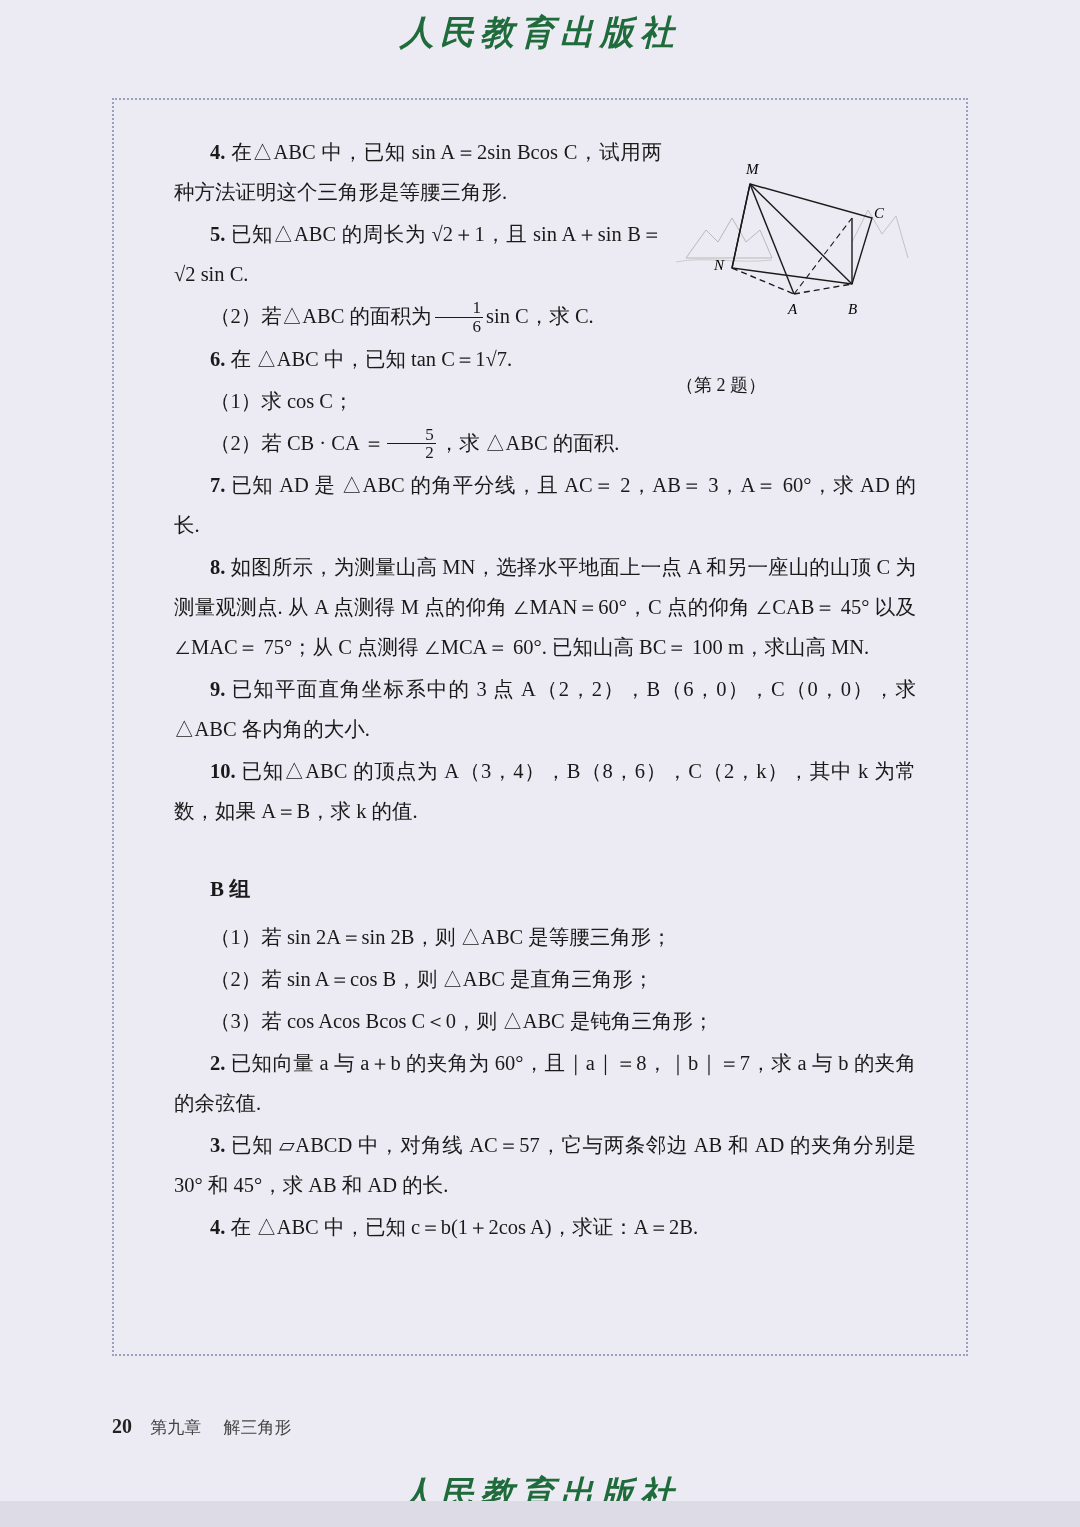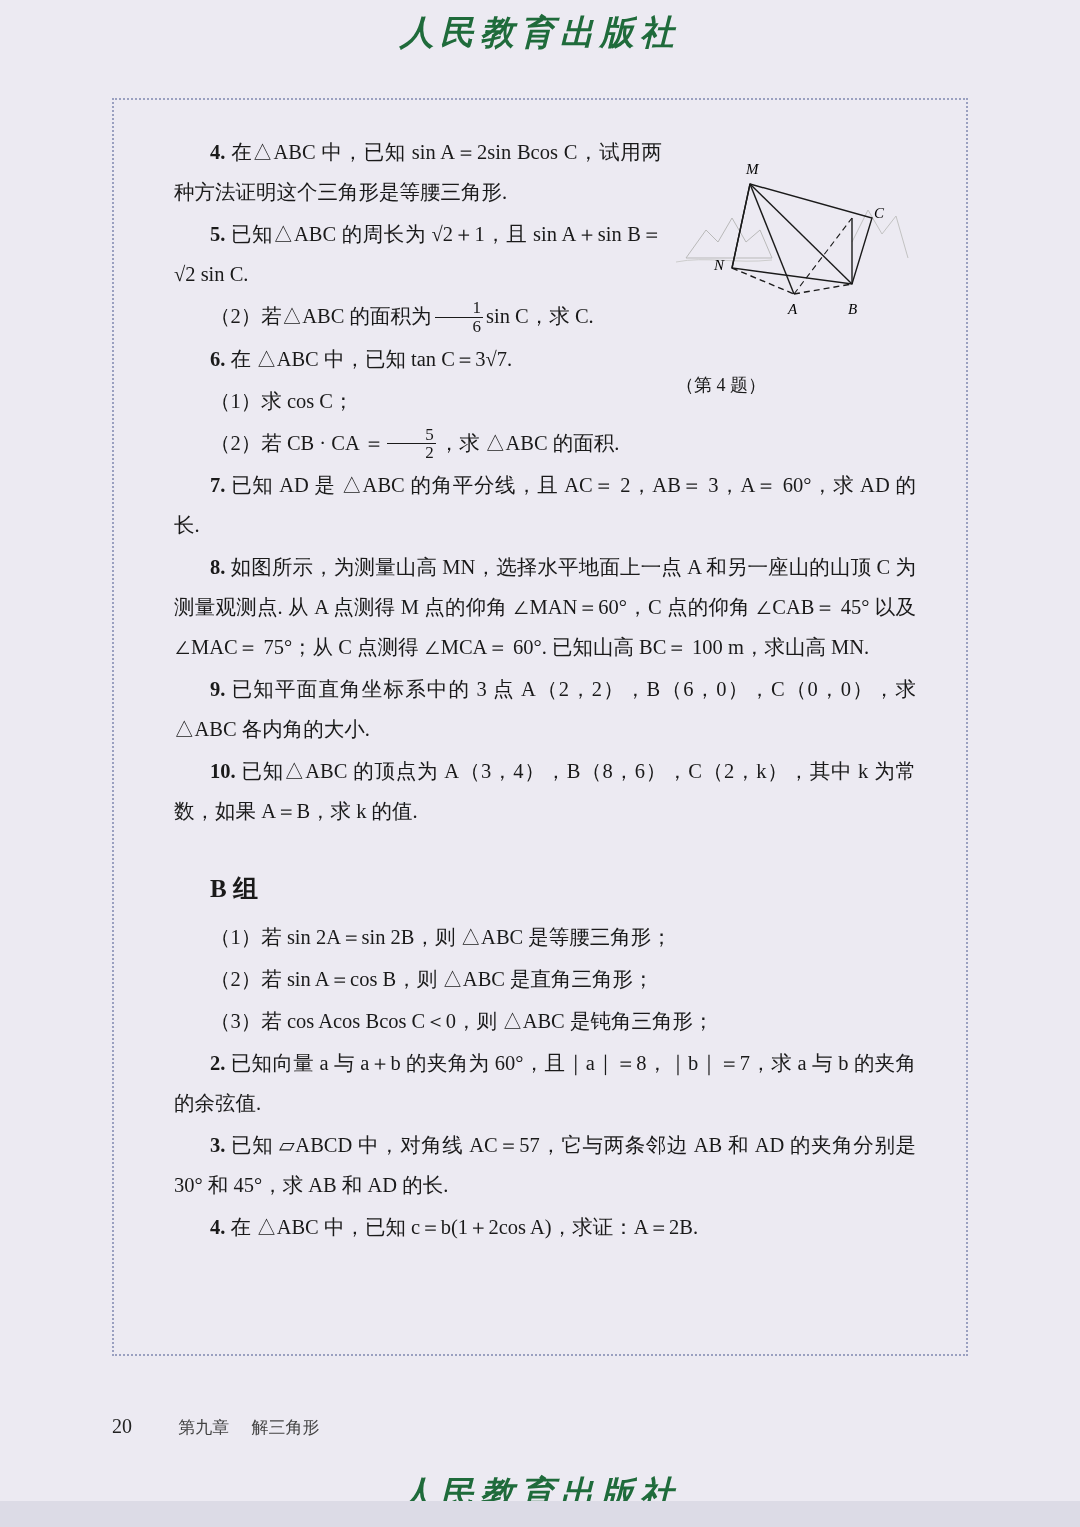--- a/index.html
+++ b/index.html
@@ -42,21 +42,21 @@
     width:742px;
     font-size:20.5px;
     line-height:40px;
   }
   .p{
     margin:0 0 2px 0;
     text-align:justify;
   }
   .ind{ text-indent:36px; }
   .num{ font-weight:bold; font-family:"Liberation Serif", serif; }
-  .sec{ font-weight:bold; margin:38px 0 8px 36px; font-size:25px;}
+  .sec{ font-weight:bold; margin:38px 0 8px 36px; font-size:21px;}
   .frac{
     display:inline-block;
     vertical-align:middle;
     text-align:center;
     font-size:17px;
     line-height:1.05;
     margin:0 3px;
     position:relative;
     top:-1px;
   }
@@ -72,21 +72,21 @@
     height:220px;
     shape-outside:margin-box;
     margin:6px 0 0 14px;
   }
   .footer{
     position:absolute;
     left:112px;bottom:88px;
     font-size:17px;
     color:#444;
   }
-  .footer .pg{ font-weight:normal;font-size:20px;margin-right:42px;color:#222;}
+  .footer .pg{ font-weight:bold;font-size:20px;margin-right:14px;color:#222;}
   .footer .ch{ margin-right:18px;}
   .strip{
     position:absolute;left:0;bottom:0;width:100%;height:26px;
     background:#dcdbe6;
   }
 </style>
 </head>
 <body>
 
 <div class="watermark-top">人民教育出版社</div>
@@ -109,39 +109,39 @@
         <line x1="56" y1="130" x2="118" y2="156" stroke="#1a1a1a" stroke-width="1.4" stroke-dasharray="6,4"></line>
         <line x1="118" y1="156" x2="176" y2="146" stroke="#1a1a1a" stroke-width="1.4" stroke-dasharray="6,4"></line>
         <line x1="118" y1="156" x2="176" y2="80" stroke="#1a1a1a" stroke-width="1.1" stroke-dasharray="6,4"></line>
         <line x1="176" y1="80" x2="176" y2="146" stroke="#1a1a1a" stroke-width="1.4"></line>
         <text x="70" y="36" font-size="15" font-style="italic" font-family="Liberation Serif, serif">M</text>
         <text x="198" y="80" font-size="15" font-style="italic" font-family="Liberation Serif, serif">C</text>
         <text x="38" y="132" font-size="15" font-style="italic" font-family="Liberation Serif, serif">N</text>
         <text x="112" y="176" font-size="15" font-style="italic" font-family="Liberation Serif, serif">A</text>
         <text x="172" y="176" font-size="15" font-style="italic" font-family="Liberation Serif, serif">B</text>
       </svg>
-      <div class="fig-cap">（第 4 题）</div>
+      <div class="fig-cap">（第 2 题）</div>
     </div>
 
     <p class="p ind">
       <span class="num">4.</span>
       <span>在△ABC 中，已知 sin A＝2sin Bcos C，试用两种方法证明这个三角形是等腰三角形.</span>
     </p>
 
     <p class="p ind">
       <span class="num">5.</span>
       <span>已知△ABC 的周长为 √2＋1，且 sin A＋sin B＝√2 sin C.</span>
     </p>
     <p class="p ind">
       <span>（2）若△ABC 的面积为</span><span class="frac"><span class="n">1</span><span class="d">6</span></span><span>sin C，求 C.</span>
     </p>
 
     <p class="p ind">
       <span class="num">6.</span>
-      <span>在 △ABC 中，已知 tan C＝3√7.</span>
+      <span>在 △ABC 中，已知 tan C＝1√7.</span>
     </p>
     <p class="p ind">（1）求 cos C；</p>
     <p class="p ind">
       <span>（2）若 CB · CA ＝</span><span class="frac"><span class="n">5</span><span class="d">2</span></span><span>，求 △ABC 的面积.</span>
     </p>
 
     <p class="p ind">
       <span class="num">7.</span>
       <span>已知 AD 是 △ABC 的角平分线，且 AC＝ 2，AB＝ 3，A＝ 60°，求 AD 的长.</span>
     </p>

